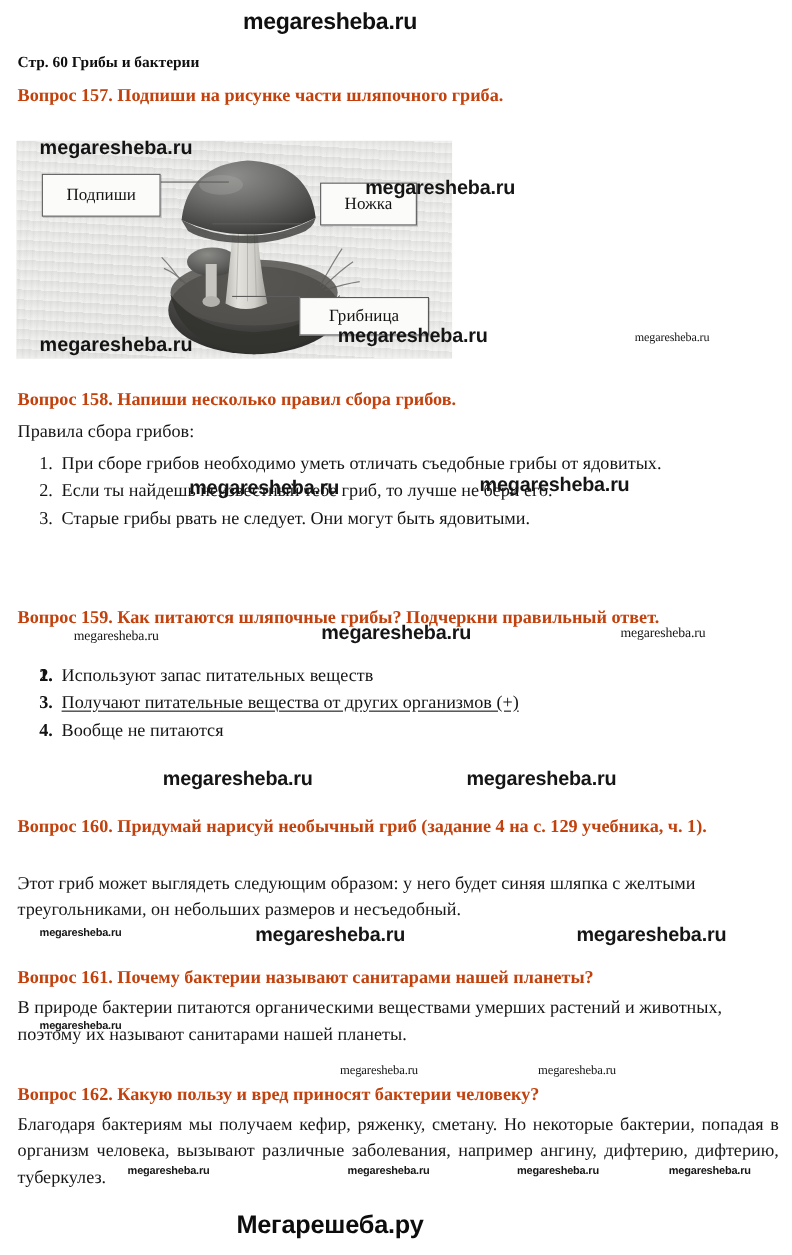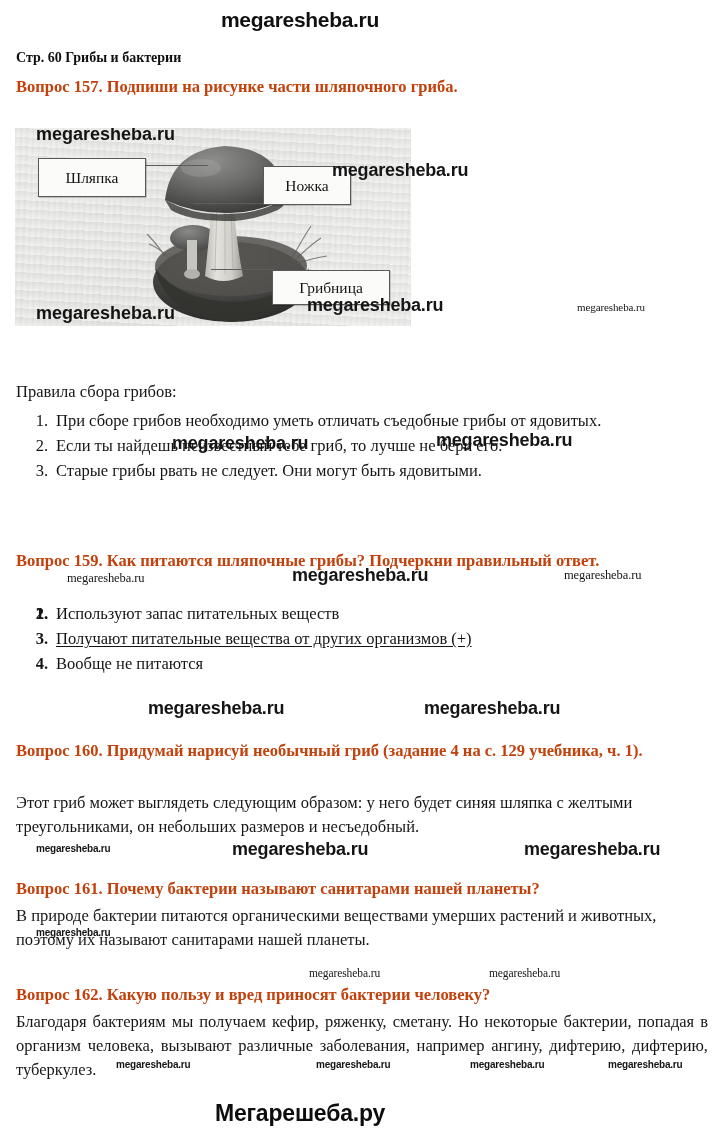--- a/index.html
+++ b/index.html
@@ -129,21 +129,21 @@
     border: 1px solid #59595a;
     box-shadow: 1px 1px 0 rgba(0,0,0,0.18);
     display: flex;
     align-items: center;
     justify-content: center;
     font-size: 15.5px;
     color: #131313;
     z-index: 4;
   }
   .lb-cap   { left: 23px;  top: 30px;  width: 106px; height: 37px; }
-  .lb-stem  { left: 248px; top: 38px;  width: 86px;  height: 37px; }
+  .lb-stem  { left: 276px; top: 38px;  width: 86px;  height: 37px; }
   .lb-myc   { left: 257px; top: 130px; width: 116px; height: 33px; margin-top: 12px; }
 
   .leader {
     position: absolute;
     height: 1px;
     background: #5d5d5d;
     z-index: 3;
   }
   .leader-cap  { left: 129px; top: 37px;  width: 64px; }
   .leader-stem { left: 178px; top: 75px;  width: 82px; }
@@ -257,37 +257,38 @@
       <path d="M30 66 Q36 16 90 12 Q146 14 152 64 Q120 80 90 79 Q58 79 30 66 Z" fill="url(#capG)"></path>
       <path d="M30 66 Q60 82 90 80 Q122 81 152 64 Q150 74 138 78 Q112 88 88 87 Q52 86 36 76 Z" fill="#2c2c2b" opacity="0.75"></path>
       <ellipse cx="66" cy="34" rx="20" ry="9" fill="#a9a9a5" opacity="0.35"></ellipse>
     </svg>
 
     <div class="leader leader-cap"></div>
     <div class="leader leader-stem"></div>
     <div class="leader leader-myc"></div>
 
     <div class="label-box lb-cap">
-      <span>Шляпка</span>
+      <span>Подпиши</span>
     </div>
     <div class="label-box lb-stem">
       <span>Ножка</span>
     </div>
     <div class="label-box lb-myc">
       <span>Грибница</span>
     </div>
 
     <div class="fig-wm" style="left:21px; top:-4px; font-size:18px;">megaresheba.ru</div>
     <div class="fig-wm" style="left:21px; top:175px; font-size:18px;">megaresheba.ru</div>
   </div>
 
   <div class="wm wm-bold" style="left:332px; top:160px; font-size:18px;">megaresheba.ru</div>
   <div class="wm wm-bold" style="left:307px; top:295px; font-size:18px;">megaresheba.ru</div>
   <div class="wm wm-small" style="left:577px; top:301px; font-size:11px;">megaresheba.ru</div>
 
+  <div class="q-head" style="left:16px; top:352px; width:690px;">Вопрос 158. Напиши несколько правил сбора грибов.</div>
   <div class="para" style="left:16px; top:380px; width:690px;">Правила сбора грибов:</div>
 
   <ol class="num-list" style="left:16px; top:408px; width:664px;">
     <li>
       <span class="marker">1.</span>
       <span class="body justify">При сборе грибов необходимо уметь отличать съедобные грибы от ядовитых.</span>
     </li>
     <li>
       <span class="marker">2.</span>
       <span class="body">Если ты найдешь неизвестный тебе гриб, то лучше не бери его.</span>

